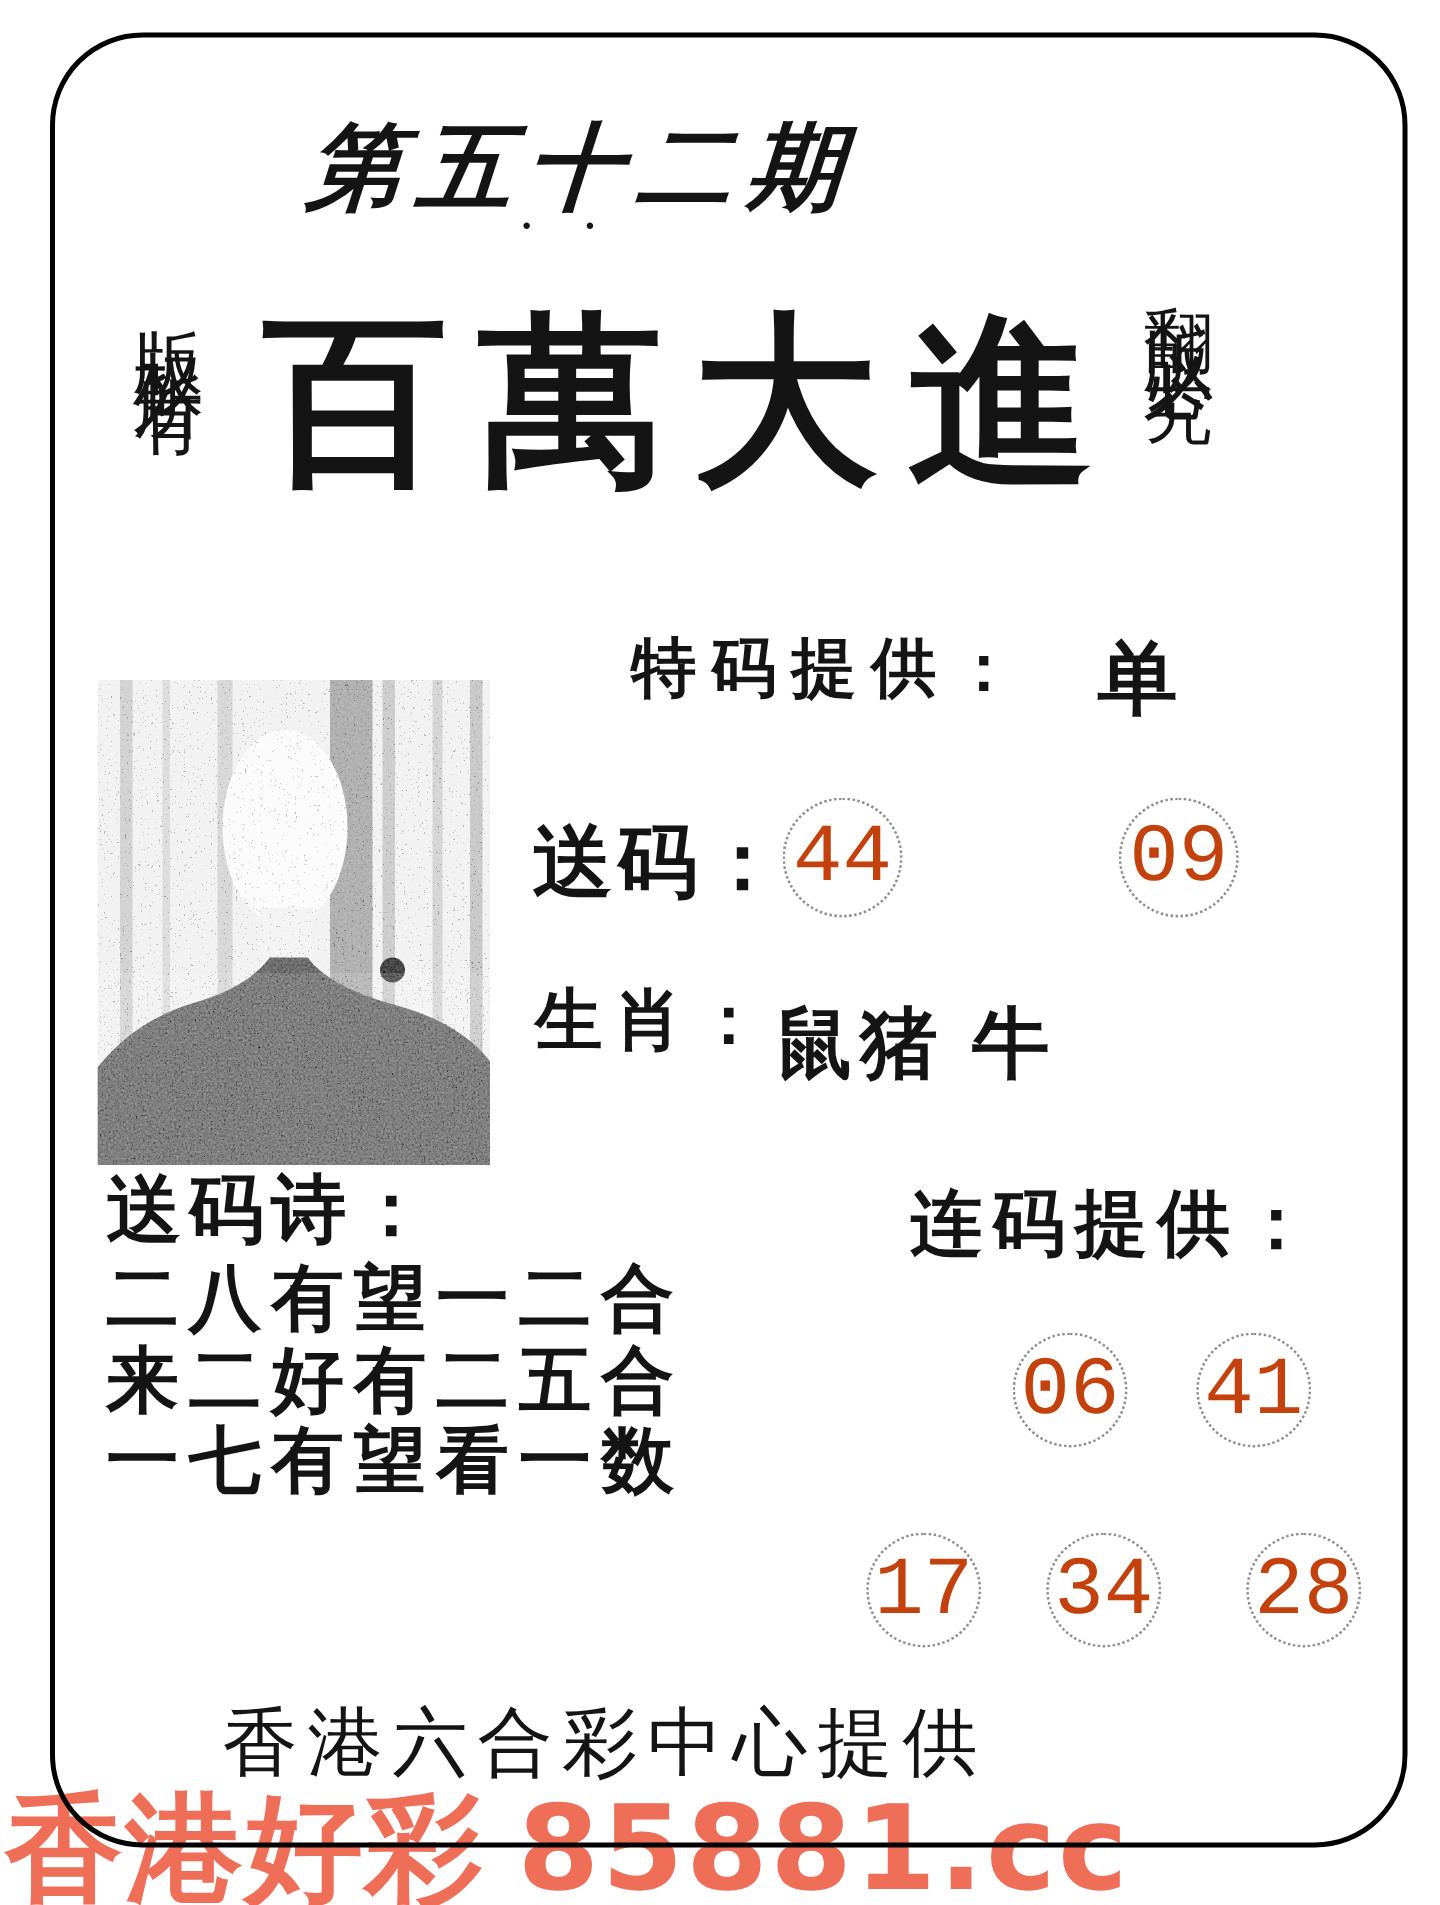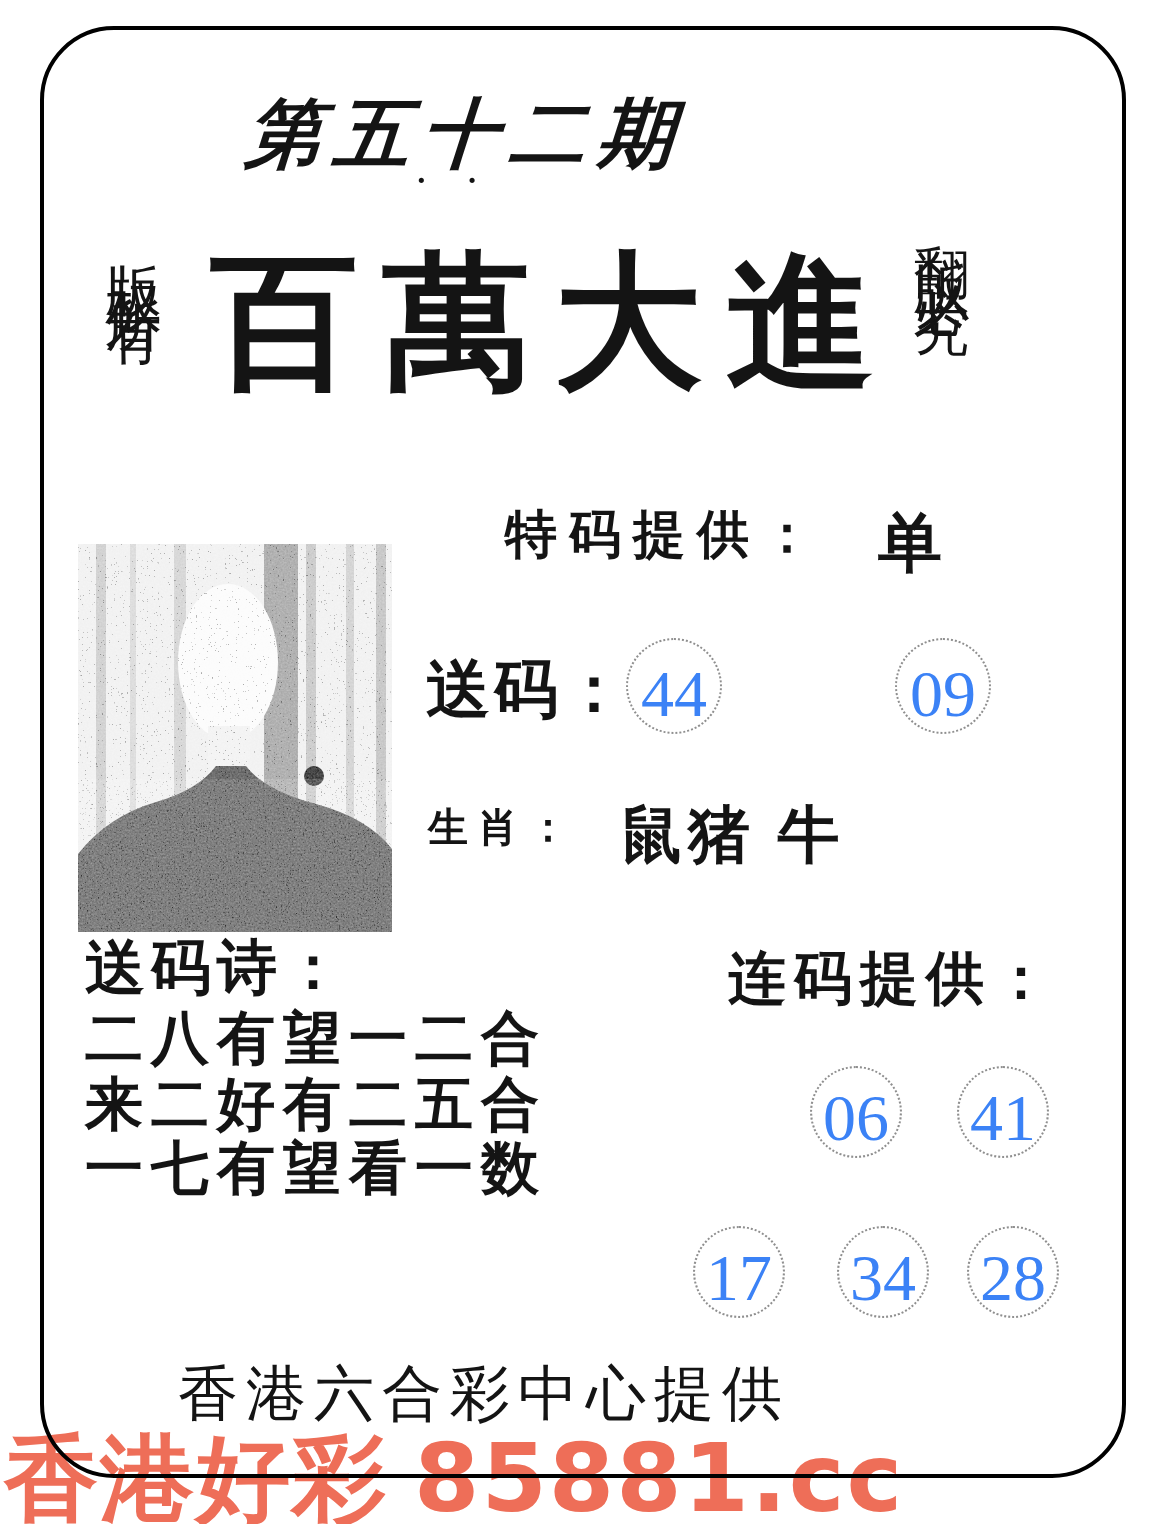--- a/index.html
+++ b/index.html
@@ -33,42 +33,42 @@
     letter-spacing:24px; white-space:nowrap; line-height:1.1;
   }
 
   .label-serif { font-weight:bold; white-space:nowrap; }
   .tema-label { left:505px; top:500px; font-size:52px; letter-spacing:12px; }
   .tema-value { left:878px; top:500px; font-size:64px; }
 
   .songma-label { left:426px; top:646px; font-size:64px; letter-spacing:4px; }
   .num-circle {
     border:2px dotted #8f8f8f; border-radius:50%;
-    display:flex; align-items:flex-end; justify-content:center;
-    font-family:Liberation Serif, serif; color:#3b82f6;
+    display:flex; align-items:center; justify-content:center;
+    font-family:Liberation Mono, monospace; color:#c2410c;
     box-sizing:border-box;
   }
   .song-circle { width:96px; height:96px; top:638px; font-size:66px; }
   .sc-0 { left:626px; } .sc-1 { left:750px; } .sc-2 { left:895px; }
 
   .photo-frame { left:78px; top:544px; width:314px; height:388px; }
   .photo-frame svg { width:100%; height:100%; display:block; }
 
-  .shengxiao-label { left:428px; top:800px; font-size:40px; letter-spacing:10px; }
+  .shengxiao-label { left:428px; top:780px; font-size:54px; letter-spacing:10px; }
   .shengxiao-value { left:620px; top:793px; font-size:62px; letter-spacing:6px; }
 
   .poem-title { left:85px; top:928px; font-size:60px; font-weight:bold; letter-spacing:6px; }
   .poem-line  { left:85px; font-size:58px; letter-spacing:8px; white-space:nowrap; font-weight:bold; }
   .pl-0 { top:1000px; } .pl-1 { top:1066px; } .pl-2 { top:1130px; }
 
   .lianma-label { left:728px; top:940px; font-size:58px; font-weight:bold; letter-spacing:8px; }
   .lian-circle { width:92px; height:92px; font-size:66px; }
   .r1 { top:1066px; } .r2 { top:1226px; }
   .l1-0 { left:685px; } .l1-1 { left:810px; } .l1-2 { left:957px; }
-  .l2-0 { left:693px; } .l2-1 { left:837px; } .l2-2 { left:967px; }
+  .l2-0 { left:693px; } .l2-1 { left:837px; } .l2-2 { left:997px; }
 
   .footer-line { left:178px; top:1354px; font-size:60px; letter-spacing:8px; white-space:nowrap; }
 
   .watermark {
     left:4px; top:1416px; z-index:1;
     font-family:"DejaVu Sans", sans-serif; font-weight:800;
     font-size:94px; color:#ee6e58; white-space:nowrap; letter-spacing:2px;
     display:flex; gap:26px; align-items:baseline;
   }
 </style>

